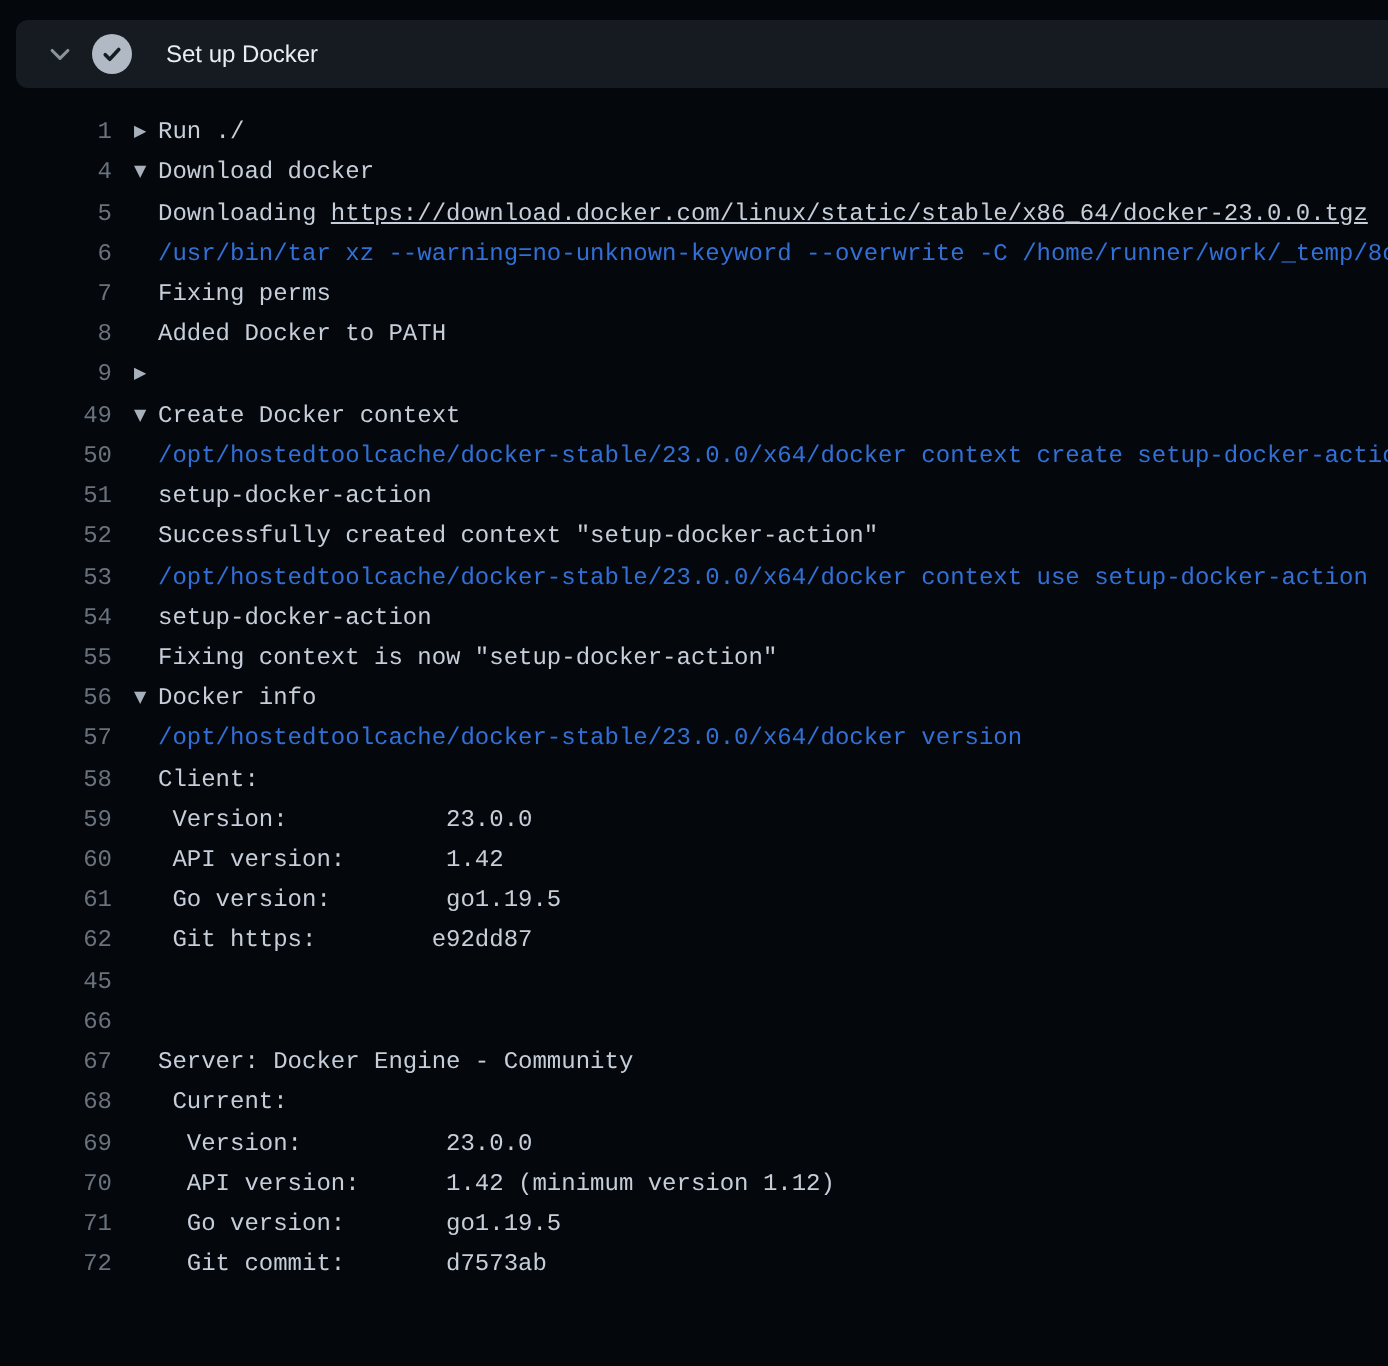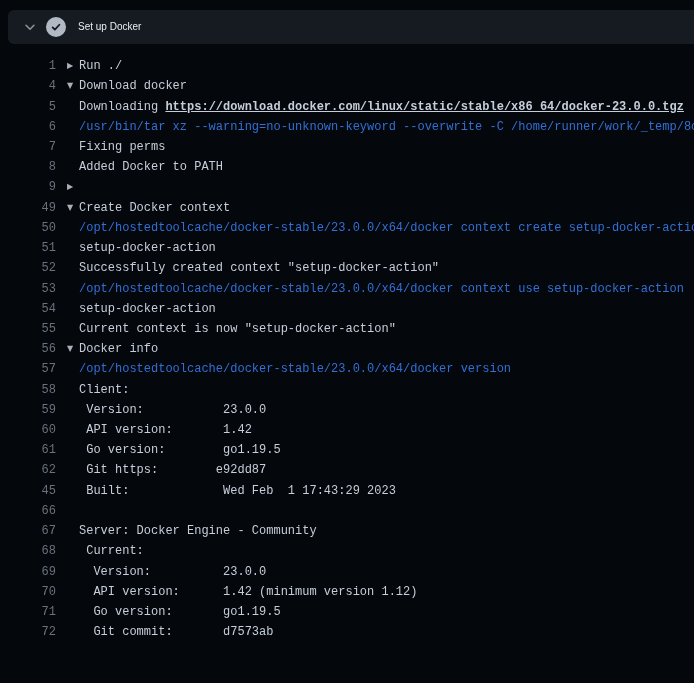--- a/index.html
+++ b/index.html
@@ -30,23 +30,23 @@
     cursor:pointer;
   }
   .chevron{width:16px;height:16px;display:flex;align-items:center;justify-content:center;flex:0 0 auto;}
   .check-circle{
     width:20px;height:20px;border-radius:50%;
     background:var(--check-bg);
     display:flex;align-items:center;justify-content:center;
     margin-left:8px;flex:0 0 auto;
   }
   .step-title{
-    margin-left:12px;
+    margin-left:17px;
     color:var(--title);
-    font-size:10px;line-height:14px;
+    font-size:12px;line-height:14px;
   }
   
   .log{
     position:absolute;top:56px;left:0;right:0;bottom:0;
     font-family:"Liberation Mono","DejaVu Sans Mono",monospace;
     font-size:12px;
   }
   .row{
     height:20.22px;
     display:flex;align-items:center;
@@ -68,21 +68,20 @@
   }
   .row .text{
     flex:1 1 auto;overflow:hidden;
     color:var(--text);
   }
   .row .text.command{color:var(--blue);}
   .row .text .link{
     color:var(--text);
     text-decoration:underline;
     cursor:pointer;
-    font-weight:bold;
   }
 </style>
 </head>
 <body>
 
 <div class="step-header">
   <span class="chevron">
     <svg width="14" height="14" viewBox="0 0 16 16">
       <path d="M3.5 6l4.5 4.5L12.5 6" fill="none" stroke="#8b949e" stroke-width="1.8" stroke-linecap="round" stroke-linejoin="round"></path>
     </svg>
@@ -156,21 +155,21 @@
     <span class="text command">/opt/hostedtoolcache/docker-stable/23.0.0/x64/docker context use setup-docker-action</span>
   </div>
     <div class="row">
     <span class="num">54</span>
     <span class="gutter"></span>
     <span class="text">setup-docker-action</span>
   </div>
     <div class="row">
     <span class="num">55</span>
     <span class="gutter"></span>
-    <span class="text">Current context is now "setup-docker-action"</span>
+    <span class="text">Fixing context is now "setup-docker-action"</span>
   </div>
     <div class="row">
     <span class="num">56</span>
     <span class="gutter">▼</span>
     <span class="text">Docker info</span>
   </div>
     <div class="row">
     <span class="num">57</span>
     <span class="gutter"></span>
     <span class="text command">/opt/hostedtoolcache/docker-stable/23.0.0/x64/docker version</span>
@@ -196,21 +195,20 @@
     <span class="text"> Go version:        go1.19.5</span>
   </div>
     <div class="row">
     <span class="num">62</span>
     <span class="gutter"></span>
     <span class="text"> Git https:        e92dd87</span>
   </div>
     <div class="row">
     <span class="num">45</span>
     <span class="gutter"></span>
-    <span class="text"> Built:             Wed Feb  1 17:43:29 2023</span>
   </div>
     <div class="row">
     <span class="num">66</span>
     <span class="gutter"></span>
     <span class="text"></span>
   </div>
     <div class="row">
     <span class="num">67</span>
     <span class="gutter"></span>
     <span class="text">Server: Docker Engine - Community</span>

